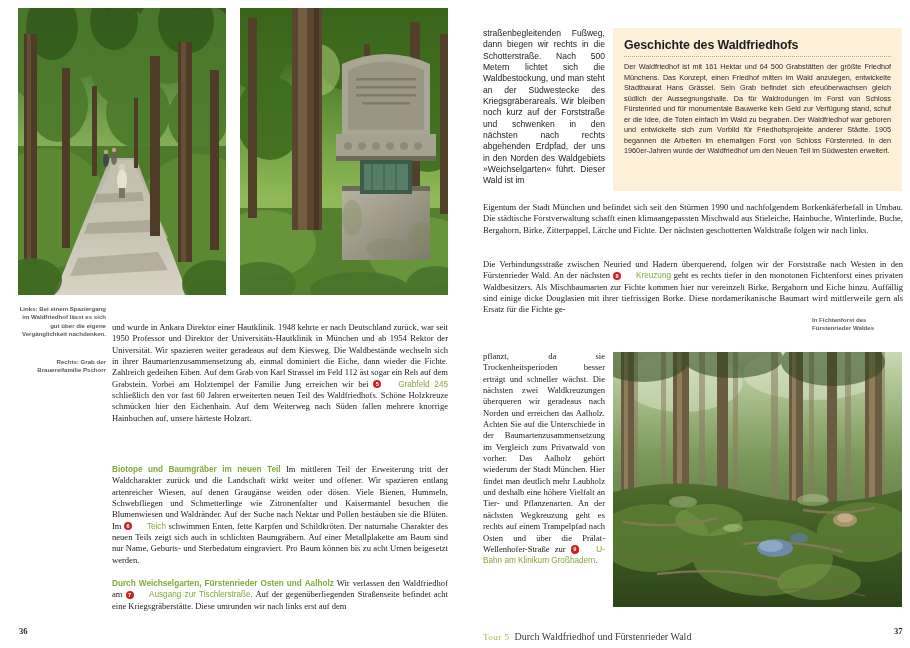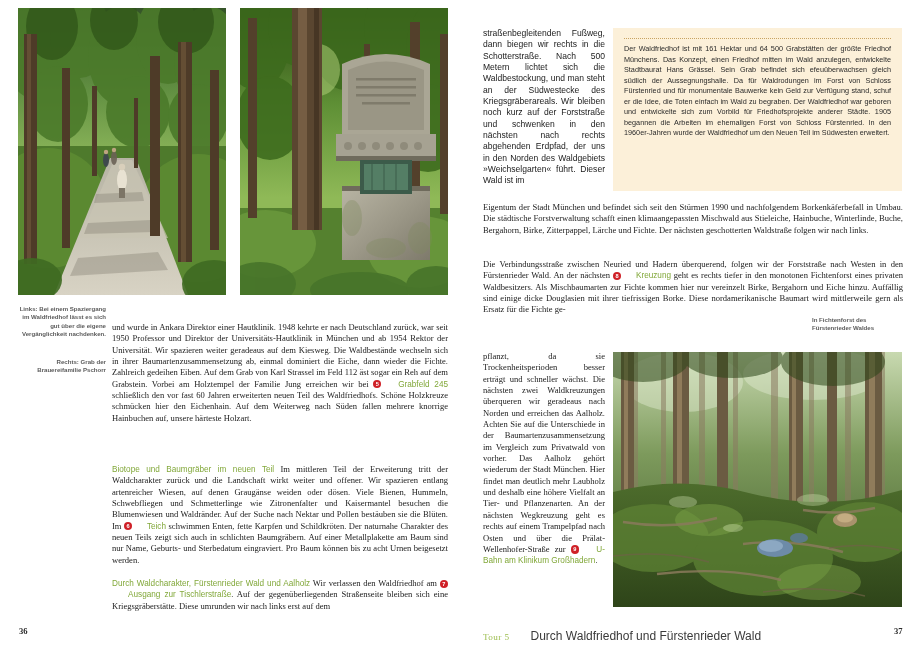--- a/index.html
+++ b/index.html
@@ -59,21 +59,21 @@
     text-align: justify;
     -webkit-hyphens: auto; hyphens: auto;
   }
   #left-body-1 { left: 112px; top: 322px; width: 336px; }
   #left-body-2 { left: 112px; top: 464px; width: 336px; }
   #left-body-3 { left: 112px; top: 578px; width: 336px; }
 
   .runhead {
     color: #82a83a;
     font-family: "Liberation Sans", sans-serif;
-    font-weight: normal;
+    font-weight: bold;
     font-size: 8.2px;
   }
   .poi {
     color: #82a83a;
     font-family: "Liberation Sans", sans-serif;
     font-size: 8.2px;
     padding-left: 12px;
   }
   .marker {
     display: inline-block;
@@ -178,24 +178,24 @@
     left: 483px; top: 626px;
     white-space: nowrap;
   }
   #footer-tour {
     font-family: "Liberation Serif", serif;
     font-size: 9.2px;
     color: #9cbd4e;
     letter-spacing: 0.4px;
   }
   #footer-title {
-    font-family: Liberation Sans, sans-serif;
-    font-size: 12px;
+    font-family: Liberation Serif, serif;
+    font-size: 10px;
     color: #3a3a3a;
-    margin-left: 21px;
+    margin-left: 5px;
   }
 </style>
 </head>
 <body>
 
 <div id="page">
 
   <div id="left-page">
 
     <div class="photo" id="photo-walkway">
@@ -385,31 +385,32 @@
 
     <div class="body-col" id="left-body-1">
       <span>und wurde in Ankara Direktor einer Hautklinik. 1948 kehrte er nach Deutschland zurück, war seit 1950 Professor und Direktor der Universitäts-Hautklinik in München und ab 1954 Rektor der Universität. Wir spazieren weiter geradeaus auf dem Kiesweg. Die Waldbestände wechseln sich in ihrer Baumartenzusammensetzung ab, einmal dominiert die Eiche, dann wieder die Fichte. Zahlreich gedeihen Eiben. Auf dem Grab von Karl Strassel im Feld 112 äst sogar ein Reh auf dem Grabstein. Vorbei am Holztempel der Familie Jung erreichen wir bei </span><span class="marker">5</span><span class="poi">&nbsp;<span>Grabfeld 245</span></span><span> schließlich den vor fast 60 Jahren erweiterten neuen Teil des Waldfriedhofs. Schöne Holzkreuze schmücken hier den Eichenhain. Auf dem Weiterweg nach Süden fallen mehrere knorrige Hainbuchen auf, unsere härteste Holzart.</span>
     </div>
 
     <div class="body-col" id="left-body-2">
       <span class="runhead">Biotope und Baumgräber im neuen Teil</span><span> Im mittleren Teil der Erweiterung tritt der Waldcharakter zurück und die Landschaft wirkt weiter und offener. Wir spazieren entlang artenreicher Wiesen, auf denen Graugänse weiden oder dösen. Viele Bienen, Hummeln, Schwebfliegen und Schmetterlinge wie Zitronenfalter und Kaisermantel besuchen die Blumenwiesen und Waldränder. Auf der Suche nach Nektar und Pollen bestäuben sie die Blüten. Im </span><span class="marker">6</span><span class="poi">&nbsp;<span>Teich</span></span><span> schwimmen Enten, fette Karpfen und Schildkröten. Der naturnahe Charakter des neuen Teils zeigt sich auch in schlichten Baumgräbern. Auf einer Metallplakette am Baum sind nur Name, Geburts- und Sterbedatum eingraviert. Pro Baum können bis zu acht Urnen beigesetzt werden.</span>
     </div>
 
     <div class="body-col" id="left-body-3">
-      <span class="runhead">Durch Waldcharakter, Fürstenrieder Wald und Aalholz</span><span> Wir verlassen den Waldfriedhof am </span><span class="marker">7</span><span class="poi">&nbsp;<span>Ausgang zur Tischlerstraße</span></span><span>. Auf der gegenüberliegenden Straßenseite bleiben sich eine Kriegsgräberstätte. Diese umrunden wir nach links erst auf dem</span>
+      <span class="runhead">Durch Weichselgarten, Fürstenrieder Osten und Aalholz</span><span> Wir verlassen den Waldfriedhof am </span><span class="marker">7</span><span class="poi">&nbsp;<span>Ausgang zur Tischlerstraße</span></span><span>. Auf der gegenüberliegenden Straßenseite befindet acht eine Kriegsgräberstätte. Diese umrunden wir nach links erst auf dem</span>
     </div>
 
     <div class="folio" id="folio-left">36</div>
   </div>
 
   <div id="right-page"></div>
 
   <div id="right-narrow-col">straßenbegleitenden Fußweg, dann biegen wir rechts in die Schotterstraße. Nach 500 Metern lichtet sich die Waldbestockung, und man steht an der Südwestecke des Kriegsgräberareals. Wir bleiben noch kurz auf der Forststraße und schwenken in den nächsten nach rechts abgehenden Erdpfad, der uns in den Norden des Waldgebiets »Weichselgarten« führt. Dieser Wald ist im</div>
 
   <div id="info-box">
+    <div id="info-box-title">Geschichte des Waldfriedhofs</div>
     <div id="info-box-rule"></div>
     <div id="info-box-text">Der Waldfriedhof ist mit 161 Hektar und 64 500 Grabstätten der größte Friedhof Münchens. Das Konzept, einen Friedhof mitten im Wald anzulegen, entwickelte Stadtbaurat Hans Grässel. Sein Grab befindet sich efeuüberwachsen gleich südlich der Aussegnungshalle. Da für Waldrodungen im Forst von Schloss Fürstenried und für monumentale Bauwerke kein Geld zur Verfügung stand, schuf er die Idee, die Toten einfach im Wald zu begraben. Der Waldfriedhof war geboren und entwickelte sich zum Vorbild für Friedhofsprojekte anderer Städte. 1905 begannen die Arbeiten im ehemaligen Forst von Schloss Fürstenried. In den 1960er-Jahren wurde der Waldfriedhof um den Neuen Teil im Südwesten erweitert.</div>
   </div>
 
   <div id="right-wide-1">Eigentum der Stadt München und befindet sich seit den Stürmen 1990 und nachfolgendem Borkenkäferbefall in Umbau. Die städtische Forstverwaltung schafft einen klimaangepassten Mischwald aus Stieleiche, Hainbuche, Winterlinde, Buche, Bergahorn, Birke, Zitterpappel, Lärche und Fichte. Der nächsten geschotterten Waldstraße folgen wir nach links.</div>
 
   <div id="right-wide-2">
     <span>Die Verbindungsstraße zwischen Neuried und Hadern überquerend, folgen wir der Forststraße nach Westen in den Fürstenrieder Wald. An der nächsten </span><span class="marker">8</span><span class="poi">&nbsp;<span>Kreuzung</span></span><span> geht es rechts tiefer in den monotonen Fichtenforst eines privaten Waldbesitzers. Als Mischbaumarten zur Fichte kommen hier nur vereinzelt Birke, Bergahorn und Eiche hinzu. Auffällig sind einige dicke Douglasien mit ihrer tiefrissigen Borke. Diese nordamerikanische Baumart wird mittlerweile gern als Ersatz für die Fichte ge-</span>
   </div>
 

